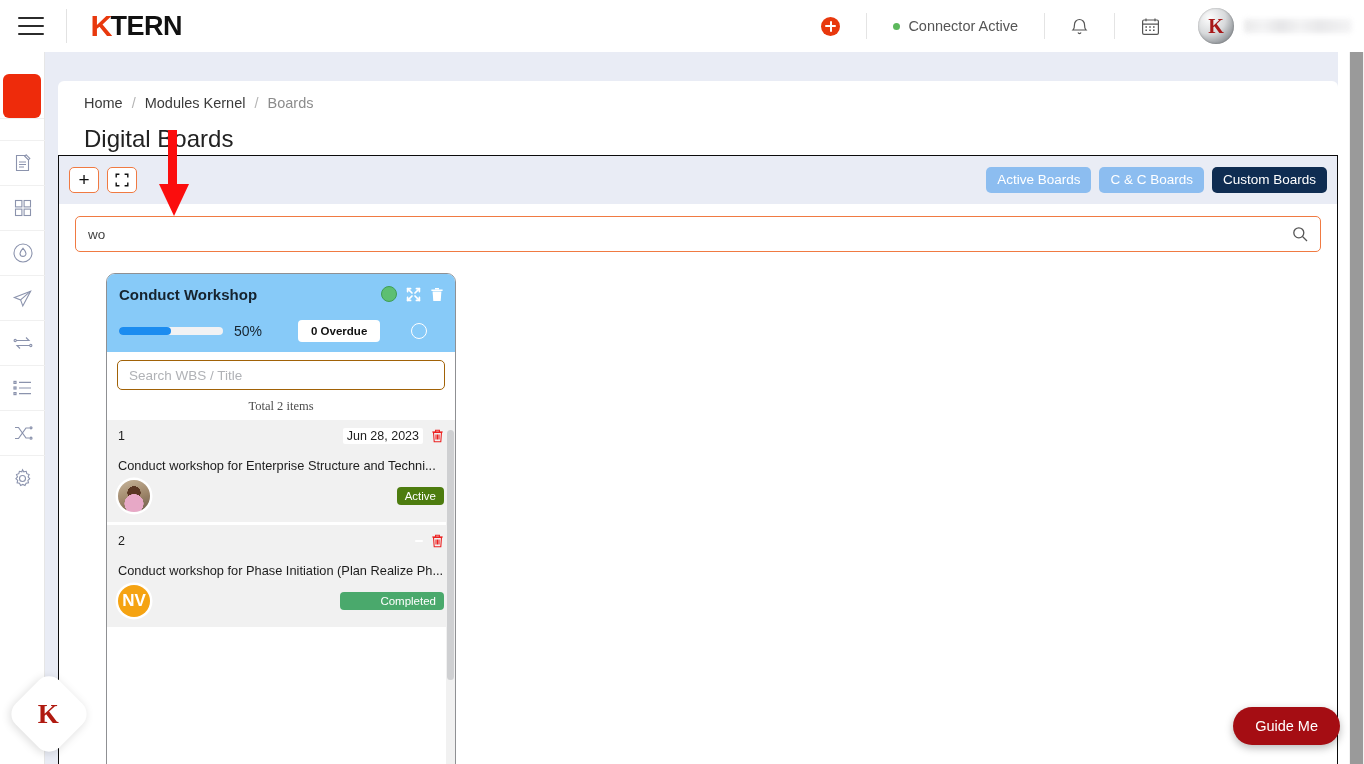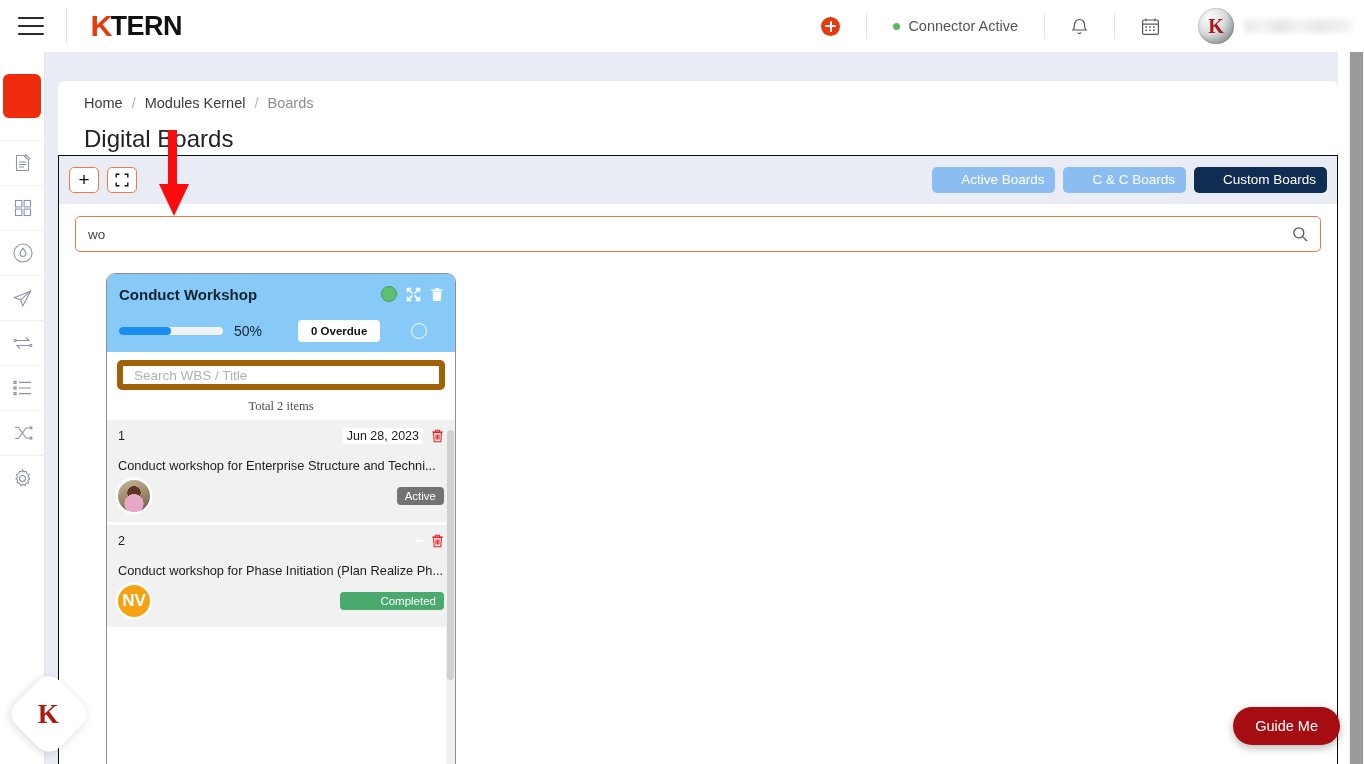--- a/index.html
+++ b/index.html
@@ -108,21 +108,21 @@
     display: flex; align-items: center; padding: 0 6px 0 10px;
   }
   .tb-btn {
     width: 30px; height: 26px; border: 1.4px solid #f07a42; border-radius: 5px;
     background: #fff; display: flex; align-items: center; justify-content: center;
     margin-right: 8px; cursor: pointer;
   }
   .tb-btn.plus:before { content: "+"; font-size: 19px; line-height: 18px; color: #111; }
   .tabs { margin-left: auto; display: flex; gap: 8px; align-items: center; padding-right: 4px; }
   .tab {
-    padding: 5px 11px 6px 29px; border-radius: 5px; font-size: 13.5px;
+    padding: 5px 11px 6px 11px; border-radius: 5px; font-size: 13.5px;
     background: #8cbdf0; color: #ffffff; cursor: pointer; white-space: nowrap;
   }
   .tab.active { background: #0f2d52; color: #ffffff; }
 
   .search-row {
     position: absolute; top: 60px; left: 16px; width: 1246px; height: 36px;
   }
   .search-box {
     width: 100%; height: 36px; border: 1.6px solid #f07a42; border-radius: 5px;
     background: #fff; display: flex; align-items: center; padding: 0 12px;
@@ -164,21 +164,21 @@
     font-size: 11.5px; font-weight: bold; color: #111; padding: 5px 13px;
   }
   .circle-empty {
     position: absolute; right: 16px; width: 16px; height: 16px; border-radius: 50%;
     border: 1.6px solid #ffffff; background: transparent; cursor: pointer;
   }
 
   .card-body { position: relative; height: 414px; background: #fff; }
   .wbs-search-wrap { padding: 8px 10px 0 10px; }
   .wbs-search {
-    width: 100%; height: 30px; border: 6px solid #a16207; border-radius: 5px;
+    width: 100%; height: 30px; border: 1px solid #a16207; border-radius: 5px;
     padding: 0 11px; font-size: 13.5px; color: #555; outline: none;
     font-family: "Liberation Sans", sans-serif;
   }
   .wbs-search::placeholder { color: #b0b2b6; }
   .total-items { text-align: center; font-size: 12.5px; color: #4d4d4d; padding: 9px 0 6px 0; font-family: Liberation Serif, serif; }
 
   .list-item { background: #f1f1f1; padding: 7px 11px 9px 11px; margin-bottom: 3px; position: relative; }
   .li-top { display: flex; align-items: center; height: 18px; }
   .li-num { font-size: 12.5px; color: #1c1c1c; }
   .li-date {
@@ -198,21 +198,21 @@
     background:
       radial-gradient(circle at 50% 74%, #e7a8c6 0 33%, transparent 34%),
       radial-gradient(circle at 50% 40%, #5a3623 0 26%, transparent 27%),
       linear-gradient(160deg, #c8b59a 0%, #9c8468 55%, #6b5a48 100%);
   }
   .li-avatar.nv { background: #f5a312; }
   .li-badge {
     margin-left: auto; font-size: 11.5px; color: #ffffff;
     padding: 3px 8px; border-radius: 4px;
   }
-  .badge-active { background: #737373; }
+  .badge-active { background: #4d7c0f; }
   .badge-completed { background: #4aa96c; padding-left: 40px; }
   .list-blank { background: #ffffff; height: 130px; }
 
   .card-scroll {
     position: absolute; top: 78px; right: 0; width: 9px; height: 414px;
     background: #f1f1f1;
   }
   .card-scroll-thumb {
     position: absolute; top: 0; left: 1px; width: 7px; height: 250px;
     background: #cfd0d2; border-radius: 4px;

